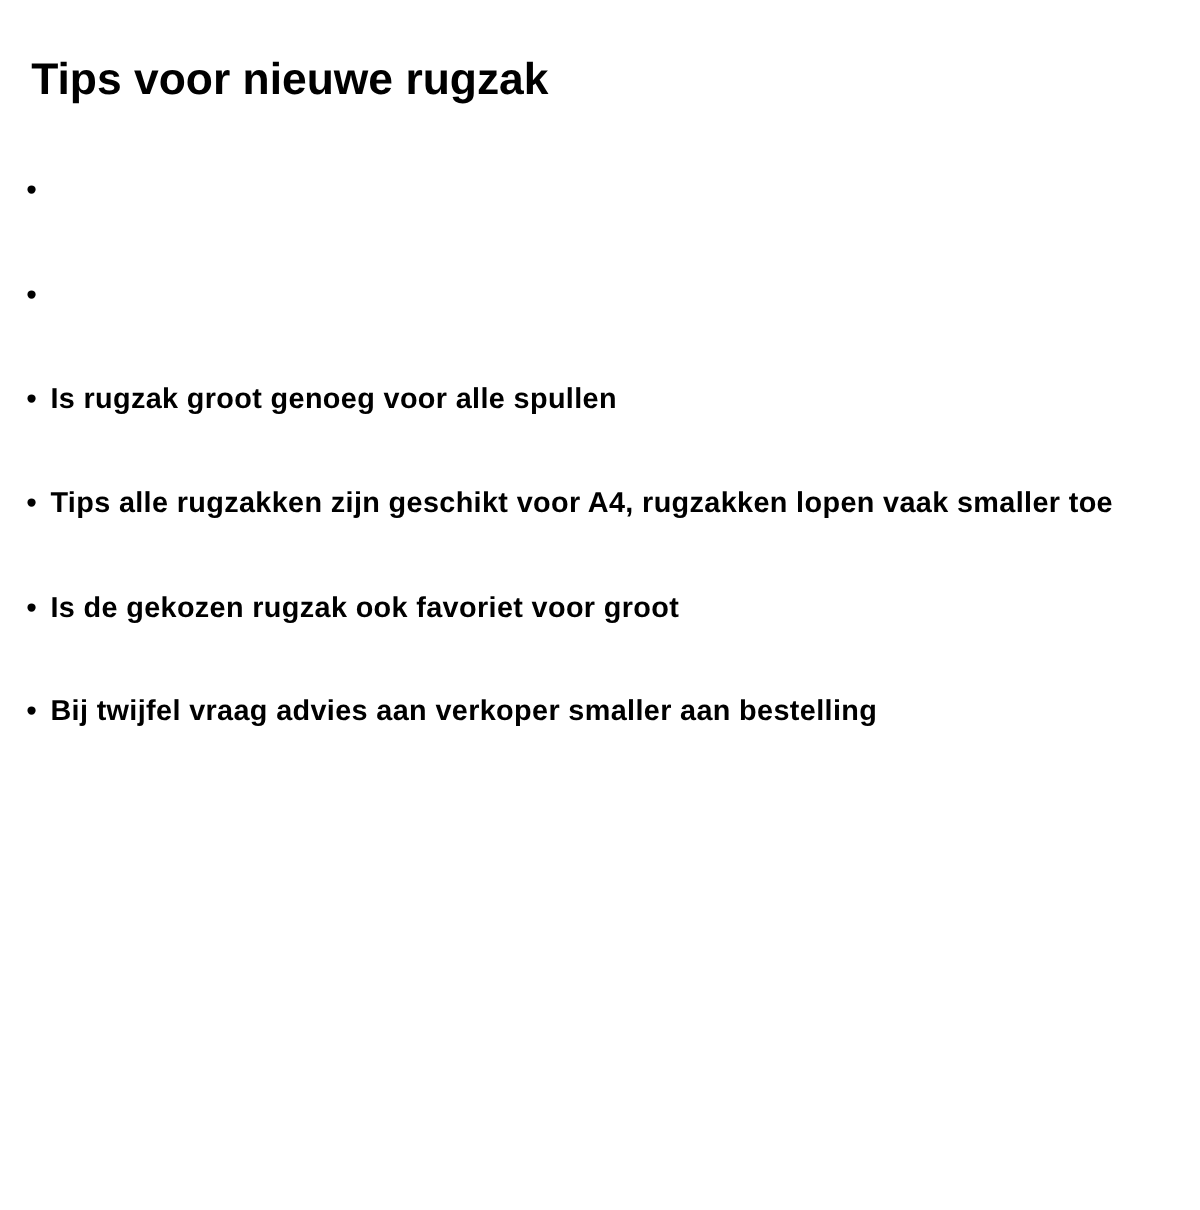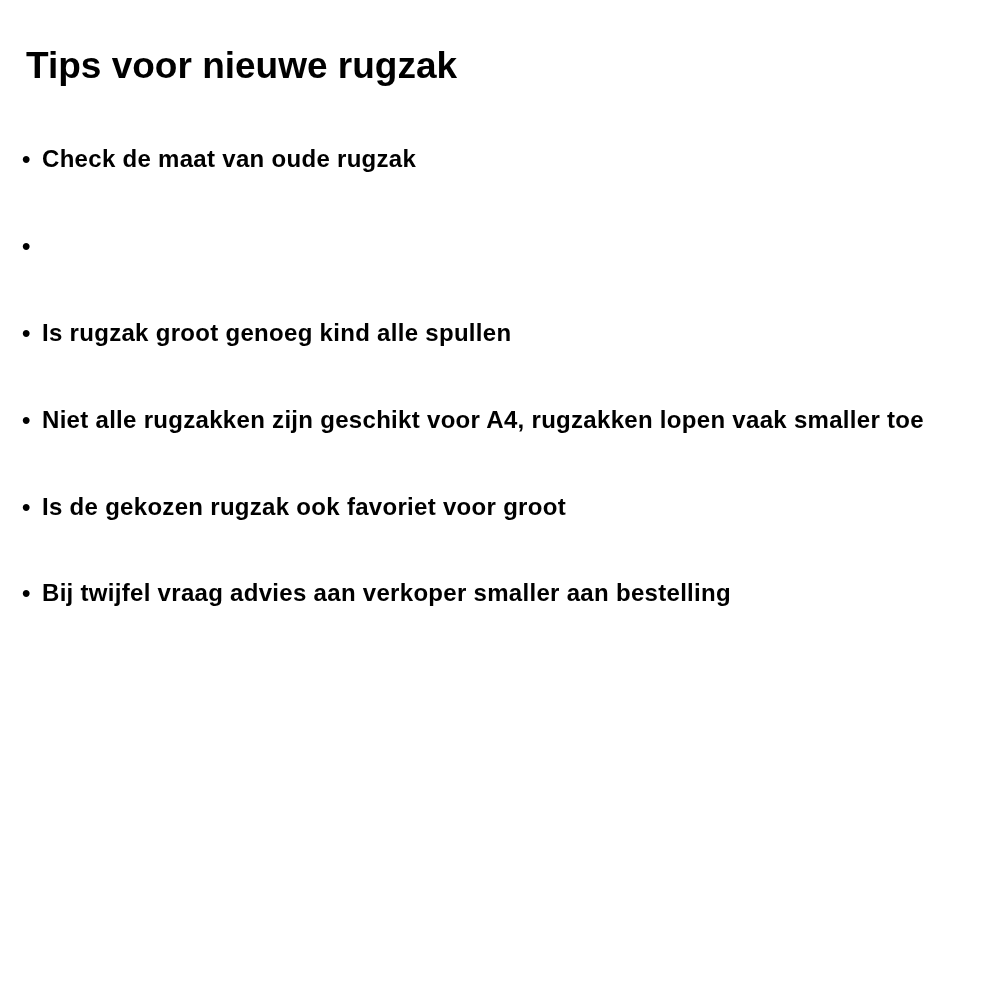--- a/index.html
+++ b/index.html
@@ -52,32 +52,31 @@
 </head>
 <body>
 
 <div class="page">
 
   <h1 class="page-title">Tips voor nieuwe rugzak</h1>
 
   <ul class="tips-list">
     <li>
       <span class="bullet">•</span>
-      <span>Check de maat van oude rugzak</span>
     </li>
     <li>
       <span class="bullet">•</span>
     </li>
     <li>
       <span class="bullet">•</span>
-      <span>Is rugzak groot genoeg kind alle spullen</span>
+      <span>Is rugzak groot genoeg voor alle spullen</span>
     </li>
     <li>
       <span class="bullet">•</span>
-      <span>Niet alle rugzakken zijn geschikt voor A4, rugzakken lopen vaak smaller toe</span>
+      <span>Tips alle rugzakken zijn geschikt voor A4, rugzakken lopen vaak smaller toe</span>
     </li>
     <li>
       <span class="bullet">•</span>
       <span>Is de gekozen rugzak ook favoriet voor groot</span>
     </li>
     <li>
       <span class="bullet">•</span>
       <span>Bij twijfel vraag advies aan verkoper smaller aan bestelling</span>
     </li>
   </ul>

